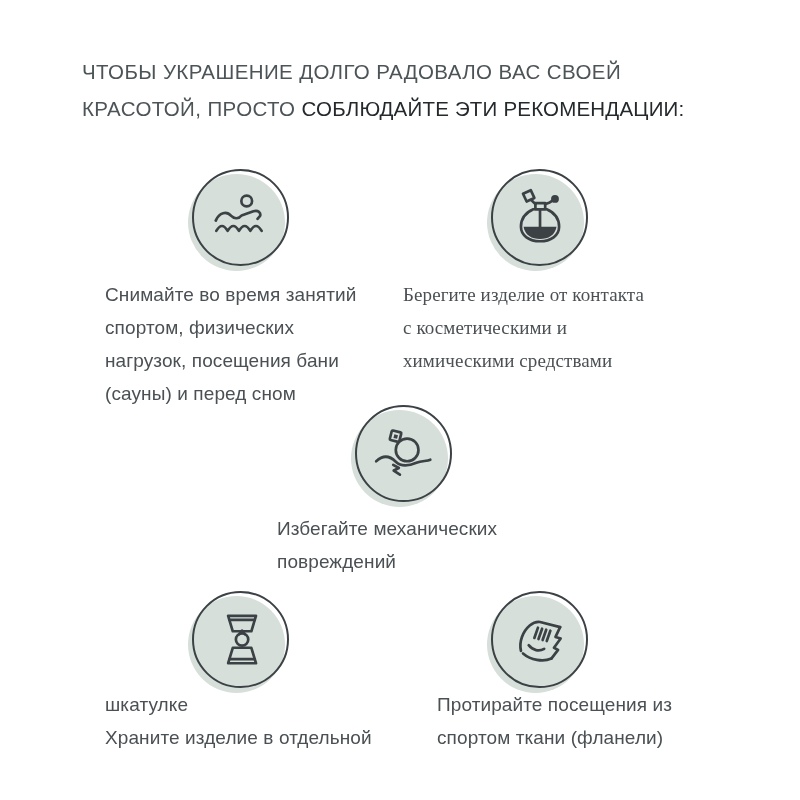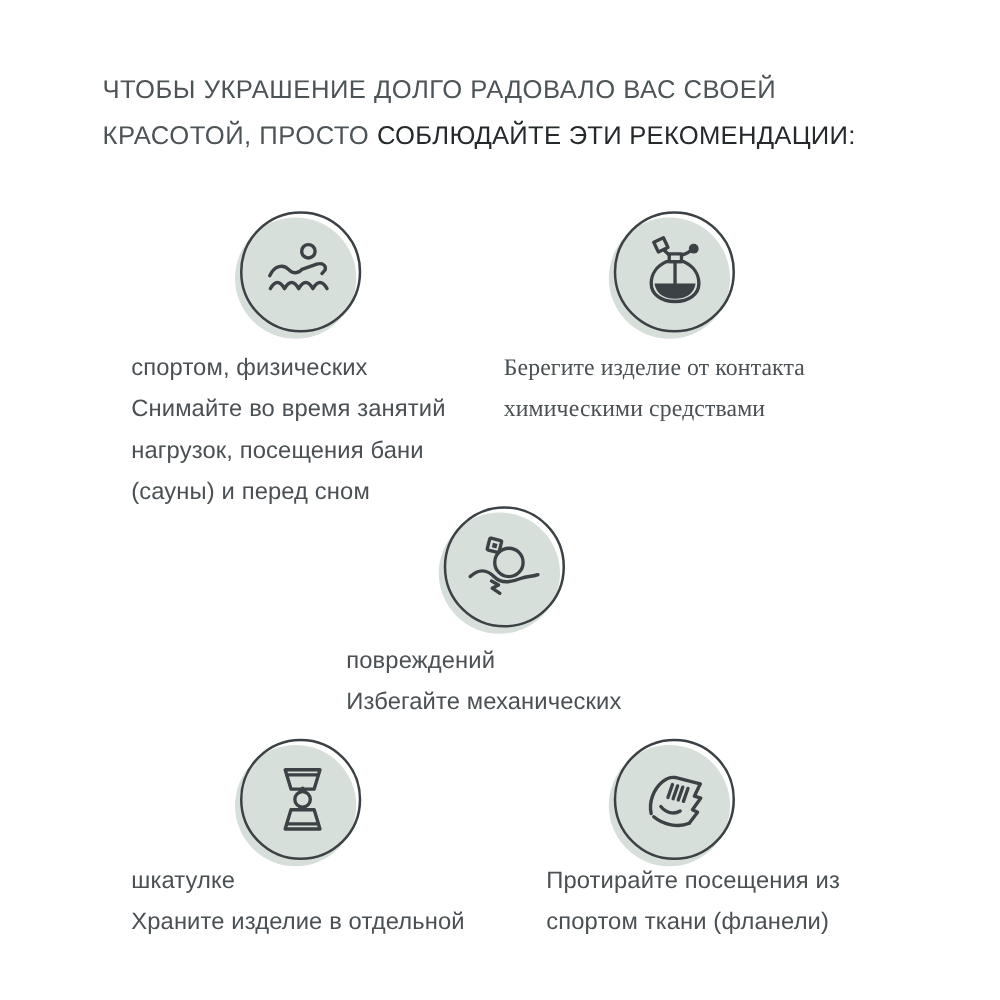--- a/index.html
+++ b/index.html
@@ -71,59 +71,60 @@
   <div class="circle c1">
     <span class="cfill"></span>
     <span class="cring"></span>
     <svg viewBox="0 0 64 64" class="glyph">
       <circle cx="38.5" cy="16.5" r="5.2"></circle>
       <path d="M8.5 35.5 C12 27.5, 19 26, 23.5 31 C26.5 34.2, 31 33.8, 33.5 30.5 L45 26.5 C49.5 25.2, 52.5 27.5, 51.5 31 L49 33.8"></path>
       <path d="M9 45.5 q5.5 -9.5 11 0 q5.5 -9.5 11 0 q5.5 -9.5 11 0 q5.5 -9.5 11 0"></path>
     </svg>
   </div>
   <div class="tblock t1">
+    <div>Снимайте во время занятий</div>
     <div>спортом, физических</div>
-    <div>Снимайте во время занятий</div>
     <div>нагрузок, посещения бани</div>
     <div>(сауны) и перед сном</div>
   </div>
 
   <div class="circle c2">
     <span class="cfill"></span>
     <span class="cring"></span>
     <svg viewBox="0 0 64 64" class="glyph">
       <path d="M26.5 24.5 C18.5 28, 14.5 34.5, 14.5 41.5 C14.5 50, 22.5 55.5, 33 55.5 C43.5 55.5, 51.5 50, 51.5 41.5 C51.5 34.5, 47.5 28, 39.5 24.5 Z"></path>
       <path class="solid" d="M17 41.5 H49 C47.5 50, 41 53.3, 33 53.3 C25 53.3, 18.5 50, 17 41.5 Z"></path>
       <path d="M33 24.5 V41.5"></path>
       <rect x="28.5" y="18.5" width="9.5" height="6"></rect>
       <path d="M24.5 15.5 L28.5 19.5"></path>
       <path d="M16.5 9.5 L24 6 L27.5 13.5 L20 17 Z"></path>
       <path d="M38 19.5 C41.5 18.5, 43.5 17.5, 44.5 16.5"></path>
       <circle class="solid" cx="47.5" cy="14.5" r="3.8"></circle>
     </svg>
   </div>
   <div class="tblock t2">
     <div>Берегите изделие от контакта</div>
+    <div>с косметическими и</div>
     <div>химическими средствами</div>
   </div>
 
   <div class="circle c3">
     <span class="cfill"></span>
     <span class="cring"></span>
     <svg viewBox="0 0 64 64" class="glyph">
       <circle cx="36" cy="29" r="11"></circle>
       <rect x="20" y="11" width="9.5" height="9.5" rx="1" transform="rotate(14 24.8 15.8)"></rect>
       <rect class="solid" x="23.2" y="14.2" width="3.6" height="3.6" transform="rotate(14 24.8 15.8)"></rect>
       <path d="M6 40 C13 33.5, 19 34.5, 25 40.5 C31 46.5, 39 44, 45 41.5 C50.5 39.5, 55 40, 58.5 38.5"></path>
       <path d="M22.5 43.5 l5.5 3 -5 2.5 6 4"></path>
     </svg>
   </div>
   <div class="tblock t3">
+    <div>Избегайте механических</div>
     <div>повреждений</div>
-    <div>Избегайте механических</div>
   </div>
 
   <div class="circle c4">
     <span class="cfill"></span>
     <span class="cring"></span>
     <svg viewBox="0 0 64 64" class="glyph">
       <path d="M20.5 9.5 H47.5 L43 24.5 H25 Z"></path>
       <path d="M22 13.5 H46"></path>
       <path d="M25 40.5 H43 L47.5 55.5 H20.5 Z"></path>
       <path d="M22 51.5 H46"></path>

